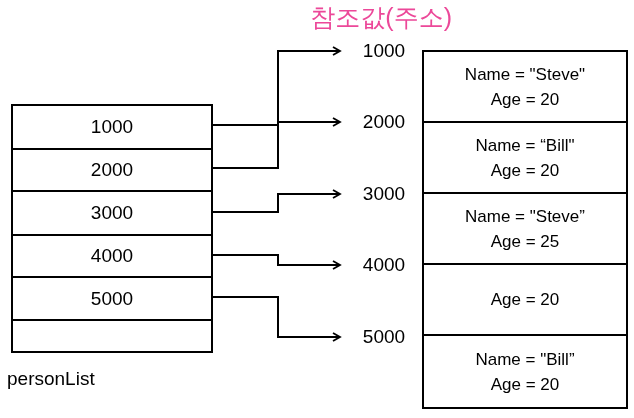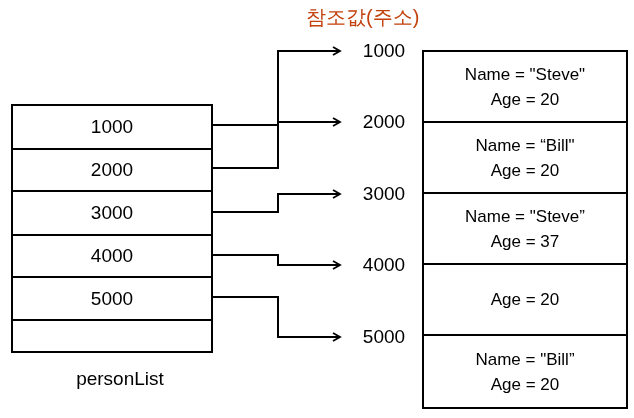--- a/index.html
+++ b/index.html
@@ -12,24 +12,24 @@
     height: 418px;
     background: #ffffff;
     overflow: hidden;
   }
 
   .title {
     position: absolute;
     left: 306px;
     top: 4px;
     width: 146px;
-    text-align: left;
-    font-size: 20px;
+    text-align: right;
+    font-size: 25px;
     line-height: 26px;
-    color: #c2410c;
+    color: #ec4899;
     white-space: nowrap;
   }
 
   .wires {
     position: absolute;
     left: 0;
     top: 0;
     width: 634px;
     height: 418px;
   }
@@ -55,24 +55,24 @@
   }
   .list-cell.c1 { height: 44px; }
   .list-cell.c2 { height: 42px; }
   .list-cell.c3 { height: 44px; }
   .list-cell.c4 { height: 42px; }
   .list-cell.c5 { height: 43px; }
   .list-cell.c6 { flex: 1; border-bottom: none; }
 
   .list-label {
     position: absolute;
-    left: 20px;
+    left: 7px;
     top: 367px;
     width: 200px;
-    text-align: center;
+    text-align: left;
     font-size: 19px;
     line-height: 24px;
   }
 
   
   .addr {
     position: absolute;
     left: 356px;
     width: 56px;
     text-align: center;
@@ -149,21 +149,21 @@
     <div class="obj-row">
       <div class="obj-line">Name = "Steve"</div>
       <div class="obj-line">Age = 20</div>
     </div>
     <div class="obj-row">
       <div class="obj-line">Name = “Bill"</div>
       <div class="obj-line">Age = 20</div>
     </div>
     <div class="obj-row">
       <div class="obj-line">Name = "Steve”</div>
-      <div class="obj-line">Age = 37</div>
+      <div class="obj-line">Age = 25</div>
     </div>
     <div class="obj-row">
       <div class="obj-line">Age = 20</div>
     </div>
     <div class="obj-row last">
       <div class="obj-line">Name = "Bill”</div>
       <div class="obj-line">Age = 20</div>
     </div>
   </div>
 

